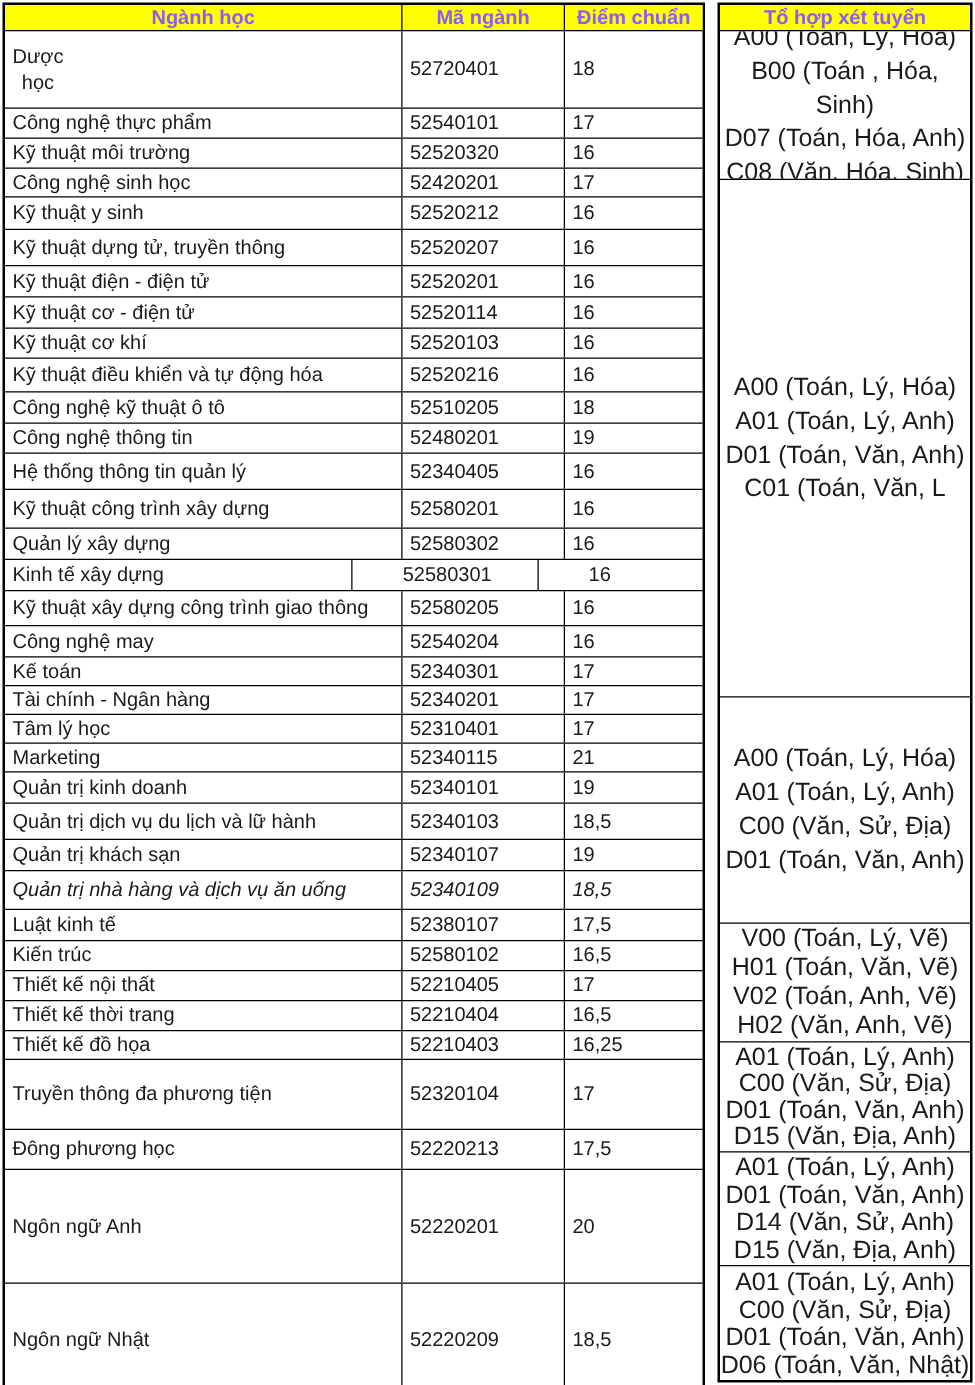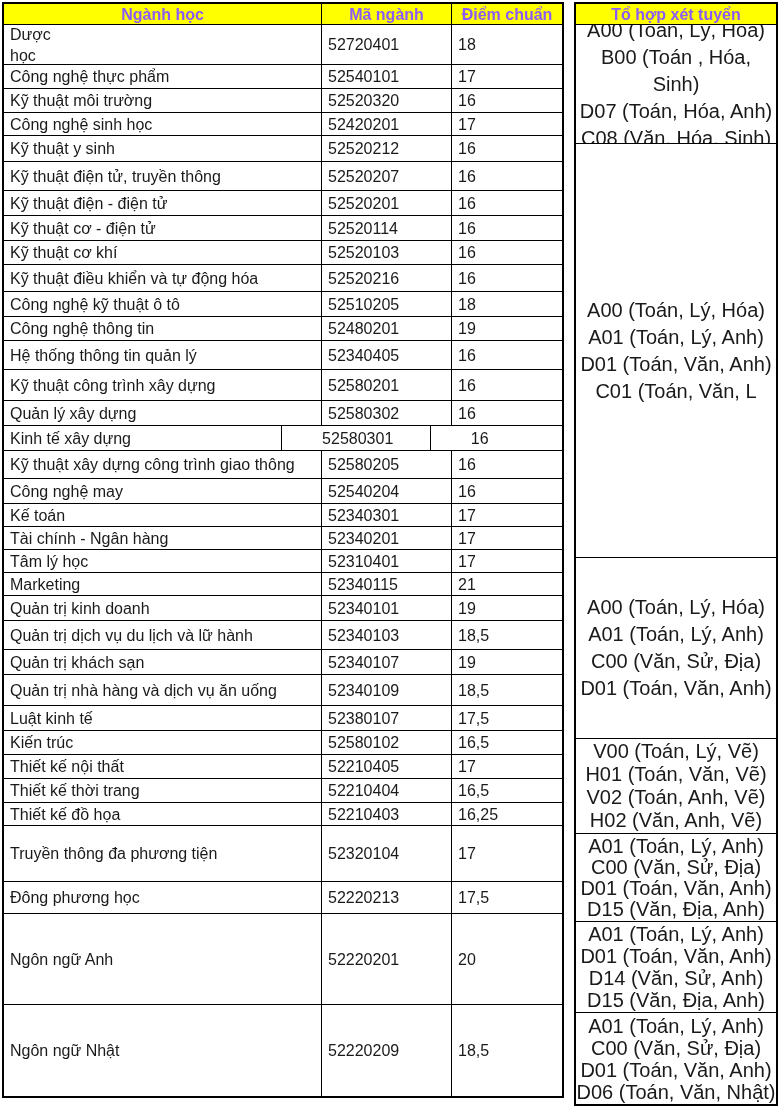--- a/index.html
+++ b/index.html
@@ -51,21 +51,21 @@
 
   .hcell {
     justify-content: center;
     font-weight: bold;
     color: #8b5cf6;
     padding: 0 2px;
   }
   .combo-head { width: 100%; border-right: none; }
 
   
-  #left > div:nth-child(2)  { height: 40px; }
+  #left > div:nth-child(2)  { height: 62px; text-align: center; }
   #left > div:nth-child(3)  { height: 24px; }
   #left > div:nth-child(4)  { height: 24px; }
   #left > div:nth-child(5)  { height: 23px; }
   #left > div:nth-child(6)  { height: 26px; }
   #left > div:nth-child(7)  { height: 29px; }
   #left > div:nth-child(8)  { height: 25px; }
   #left > div:nth-child(9)  { height: 25px; }
   #left > div:nth-child(10) { height: 24px; }
   #left > div:nth-child(11) { height: 27px; }
   #left > div:nth-child(12) { height: 25px; }
@@ -76,21 +76,21 @@
   #left > div:nth-child(17) { height: 25px; gap: 34px; }
   #left > div:nth-child(18) { height: 28px; }
   #left > div:nth-child(19) { height: 25px; }
   #left > div:nth-child(20) { height: 23px; }
   #left > div:nth-child(21) { height: 23px; }
   #left > div:nth-child(22) { height: 23px; }
   #left > div:nth-child(23) { height: 23px; }
   #left > div:nth-child(24) { height: 25px; }
   #left > div:nth-child(25) { height: 29px; }
   #left > div:nth-child(26) { height: 25px; }
-  #left > div:nth-child(27) { height: 31px; }
+  #left > div:nth-child(27) { height: 31px; font-style: italic; }
   #left > div:nth-child(28) { height: 25px; }
   #left > div:nth-child(29) { height: 24px; }
   #left > div:nth-child(30) { height: 24px; }
   #left > div:nth-child(31) { height: 24px; }
   #left > div:nth-child(32) { height: 23px; }
   #left > div:nth-child(33) { height: 56px; }
   #left > div:nth-child(34) { height: 32px; }
   #left > div:nth-child(35) { height: 91px; }
   #left > div:nth-child(36) { height: 91px; }
 
@@ -152,21 +152,21 @@
         <div class="cell major-cell">Công nghệ sinh học</div>
         <div class="cell code-cell">52420201</div>
         <div class="cell score-cell">17</div>
       </div>
       <div class="row">
         <div class="cell major-cell">Kỹ thuật y sinh</div>
         <div class="cell code-cell">52520212</div>
         <div class="cell score-cell">16</div>
       </div>
       <div class="row">
-        <div class="cell major-cell">Kỹ thuật điện tử, truyền thông</div>
+        <div class="cell major-cell">Kỹ thuật dựng tử, truyền thông</div>
         <div class="cell code-cell">52520207</div>
         <div class="cell score-cell">16</div>
       </div>
       <div class="row">
         <div class="cell major-cell">Kỹ thuật điện - điện tử</div>
         <div class="cell code-cell">52520201</div>
         <div class="cell score-cell">16</div>
       </div>
       <div class="row">
         <div class="cell major-cell">Kỹ thuật cơ - điện tử</div>

